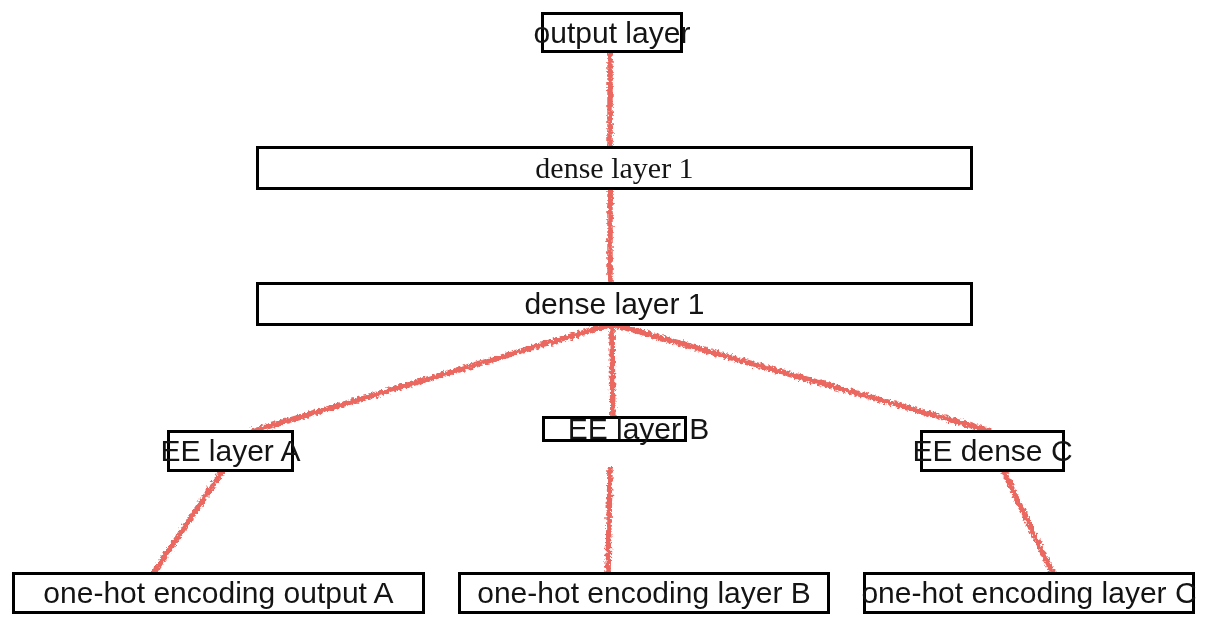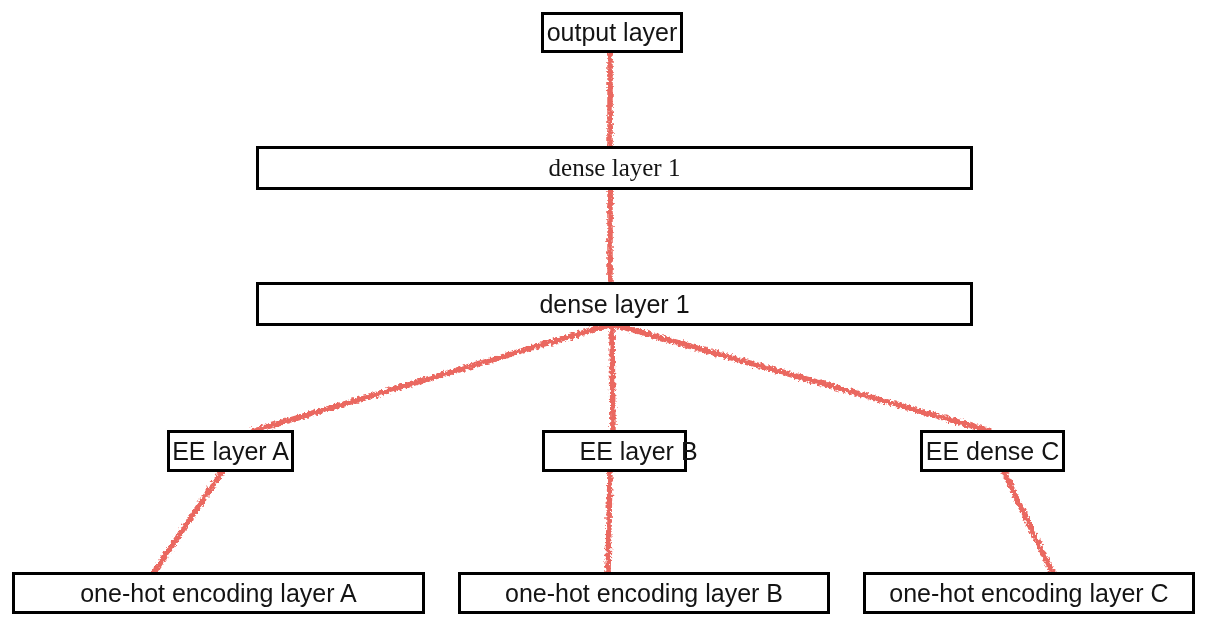--- a/index.html
+++ b/index.html
@@ -23,29 +23,29 @@
     height: 624px;
   }
   .node {
     position: absolute;
     box-sizing: border-box;
     border: 3px solid #000000;
     background: #ffffff;
     display: flex;
     align-items: center;
     justify-content: center;
-    font-size: 25px;
+    font-size: 30px;
     color: #141414;
     white-space: nowrap;
   }
   #output-layer   { left: 541px; top: 12px;  width: 142px; height: 41px; }
   #dense-layer-1  { left: 256px; top: 146px; width: 717px; height: 44px; font-family: Liberation Serif, serif; }
   #dense-layer-0  { left: 256px; top: 282px; width: 717px; height: 44px; }
   #ee-layer-a     { left: 167px; top: 430px; width: 127px; height: 42px; }
-  #ee-layer-b     { left: 542px; top: 430px; width: 145px; height: 42px; padding-left: 48px; }
+  #ee-layer-b     { left: 542px; top: 416px; width: 145px; height: 26px; padding-left: 48px; }
   #ee-layer-c     { left: 920px; top: 430px; width: 145px; height: 42px; }
   #one-hot-a      { left: 12px;  top: 572px; width: 413px; height: 42px; }
   #one-hot-b      { left: 458px; top: 572px; width: 372px; height: 42px; }
   #one-hot-c      { left: 863px; top: 572px; width: 332px; height: 42px; }
 </style>
 </head>
 <body>
 
 <div class="canvas">
 
@@ -86,21 +86,21 @@
 
   <div class="node" id="ee-layer-b">
     <span>EE layer B</span>
   </div>
 
   <div class="node" id="ee-layer-c">
     <span>EE dense C</span>
   </div>
 
   <div class="node" id="one-hot-a">
-    <span>one-hot encoding layer A</span>
+    <span>one-hot encoding output A</span>
   </div>
 
   <div class="node" id="one-hot-b">
     <span>one-hot encoding layer B</span>
   </div>
 
   <div class="node" id="one-hot-c">
     <span>one-hot encoding layer C</span>
   </div>
 

